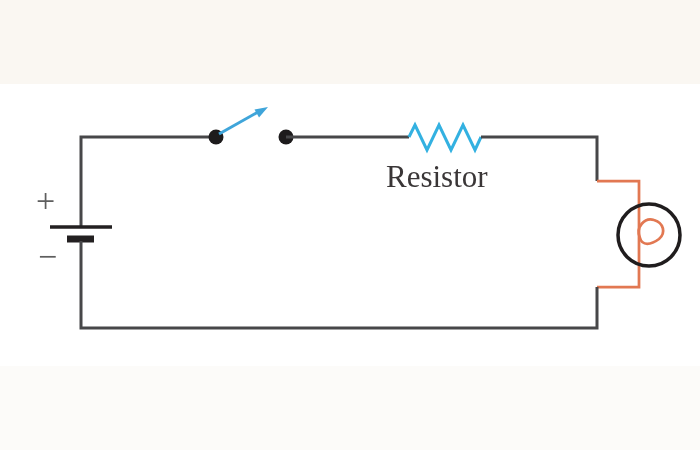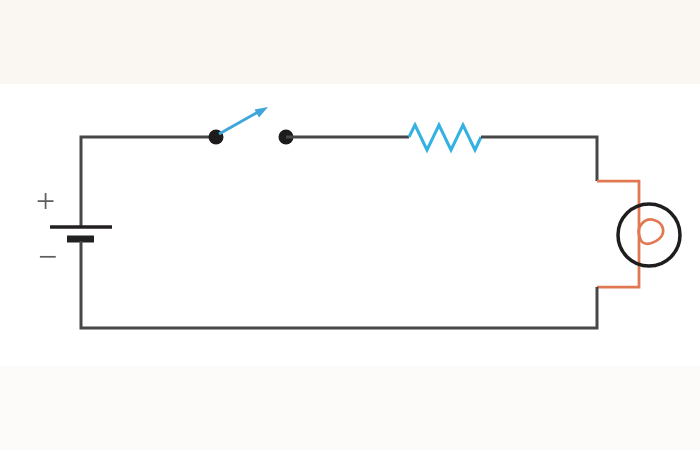--- a/index.html
+++ b/index.html
@@ -135,14 +135,15 @@
       <circle class="lamp-circle" cx="649" cy="235" r="31"></circle>
     </g>
 
     <path class="wire" d="M597,287 L597,328 L81,328 L81,241"></path>
   </svg>
 
   <div class="label label-plus">+</div>
 
   <div class="label label-minus">−</div>
 
+  <div class="label label-resistor">Resistor</div>
 
 </div>
 
 </body></html>

